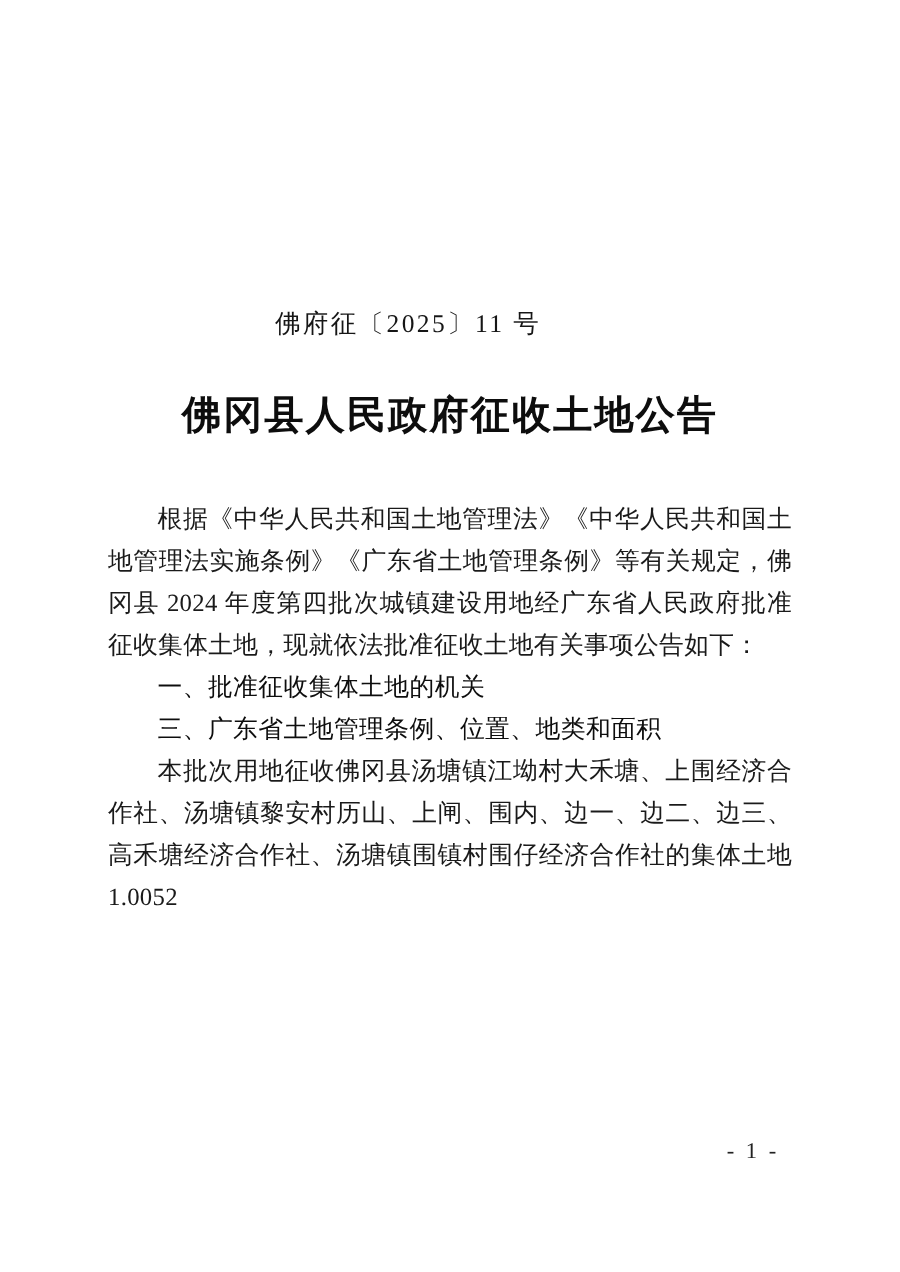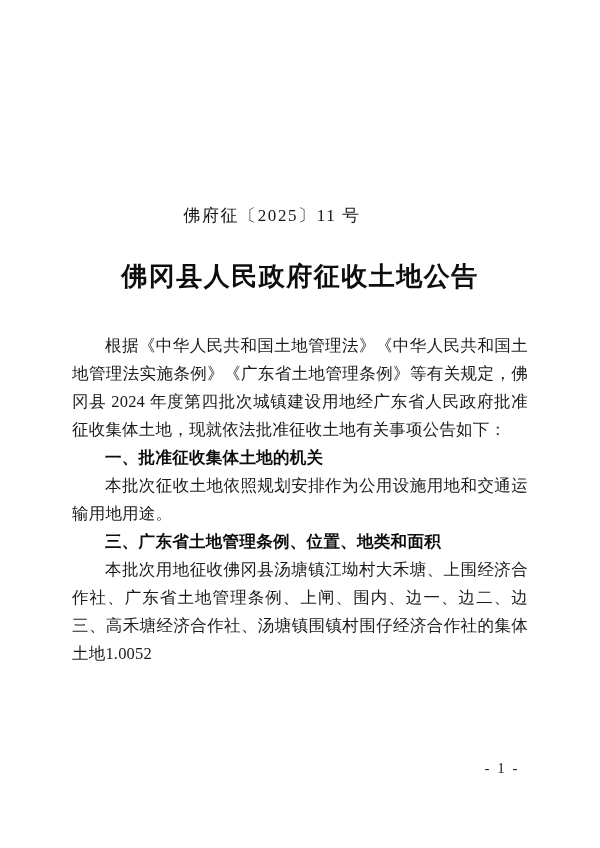--- a/index.html
+++ b/index.html
@@ -75,21 +75,21 @@
     letter-spacing: 0.2px;
   }
 
   .para.indent {
     text-indent: 2em;
     font-family: Liberation Serif, serif;
   }
 
   .heading {
     font-family: "DejaVu Sans", "Liberation Sans", sans-serif;
-    font-weight: bold;
+    font-weight: normal;
     font-size: 16.5px;
     line-height: 28px;
     color: #0d0d0d;
     margin: 0;
     text-indent: 2em;
     letter-spacing: 0.3px;
     white-space: nowrap;
   }
 
   
@@ -119,25 +119,24 @@
   <div class="doc-title">佛冈县人民政府征收土地公告</div>
 
   <div class="body-block">
 
     <p class="para indent">根据《中华人民共和国土地管理法》《中华人民共和国土地管理法实施条例》《广东省土地管理条例》等有关规定，佛冈县 2024 年度第四批次城镇建设用地经广东省人民政府批准征收集体土地，现就依法批准征收土地有关事项公告如下：</p>
 
     <p class="heading">一、批准征收集体土地的机关</p>
 
 
 
-    <p class="para indent">本批次征收土地依照规划安排作为公用设施用地和交通运输用地用途。</p>
 
     <p class="heading">三、广东省土地管理条例、位置、地类和面积</p>
 
-    <p class="para indent">本批次用地征收佛冈县汤塘镇江坳村大禾塘、上围经济合作社、广东省土地管理条例、上闸、围内、边一、边二、边三、高禾塘经济合作社、汤塘镇围镇村围仔经济合作社的集体土地1.0052</p>
+    <p class="para indent">本批次用地征收佛冈县汤塘镇江坳村大禾塘、上围经济合作社、汤塘镇黎安村历山、上闸、围内、边一、边二、边三、高禾塘经济合作社、汤塘镇围镇村围仔经济合作社的集体土地1.0052</p>
 
   </div>
 
   <div class="page-number">
     <span class="pn-inner">- 1 -</span>
   </div>
 
 </div>
 
 </body></html>

